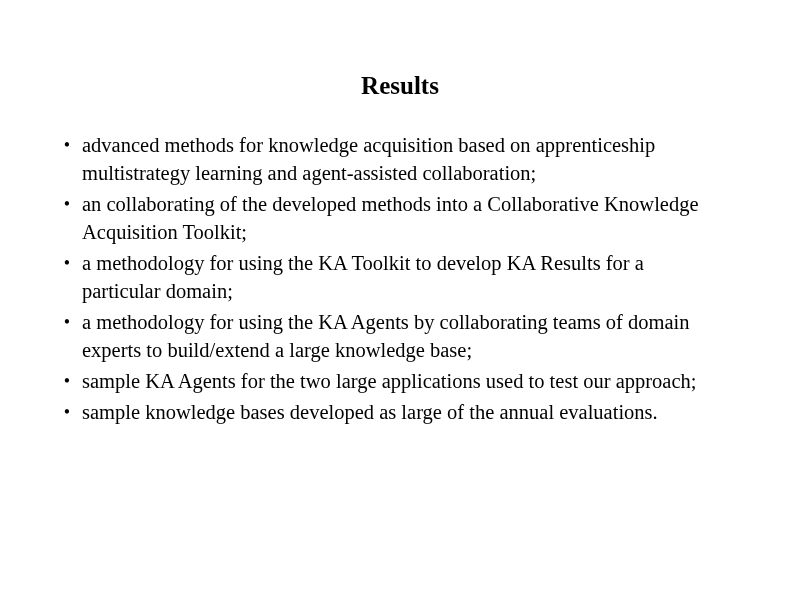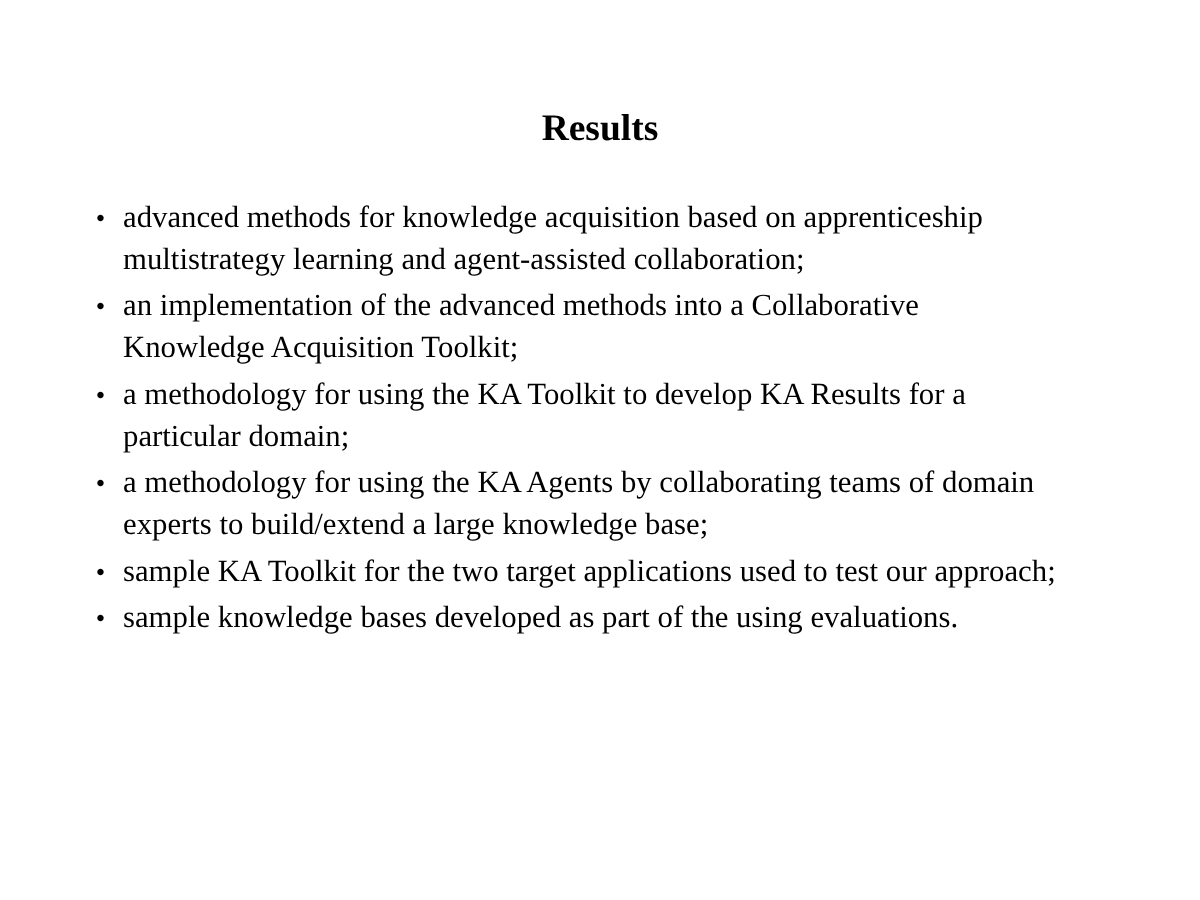--- a/index.html
+++ b/index.html
@@ -67,38 +67,38 @@
 
   <ul class="bullet-list">
 
     <li class="bullet-item">
       <span class="bullet-marker">•</span>
       <span class="bullet-text">advanced methods for knowledge acquisition based on apprenticeship multistrategy learning and agent-assisted collaboration;</span>
     </li>
 
     <li class="bullet-item">
       <span class="bullet-marker">•</span>
-      <span class="bullet-text">an implementation of the advanced methods into a Collaborative Knowledge Acquisition Toolkit;</span>
+      <span class="bullet-text">an collaborating of the developed methods into a Collaborative Knowledge Acquisition Toolkit;</span>
     </li>
 
     <li class="bullet-item">
       <span class="bullet-marker">•</span>
       <span class="bullet-text">a methodology for using the KA Toolkit to develop KA Results for a particular domain;</span>
     </li>
 
     <li class="bullet-item">
       <span class="bullet-marker">•</span>
       <span class="bullet-text">a methodology for using the KA Agents by collaborating teams of domain experts to build/extend a large knowledge base;</span>
     </li>
 
     <li class="bullet-item">
       <span class="bullet-marker">•</span>
-      <span class="bullet-text">sample KA Toolkit for the two target applications used to test our approach;</span>
+      <span class="bullet-text">sample KA Agents for the two large applications used to test our approach;</span>
     </li>
 
     <li class="bullet-item">
       <span class="bullet-marker">•</span>
-      <span class="bullet-text">sample knowledge bases developed as part of the using evaluations.</span>
+      <span class="bullet-text">sample knowledge bases developed as large of the annual evaluations.</span>
     </li>
 
   </ul>
 
 </div>
 
 </body></html>

